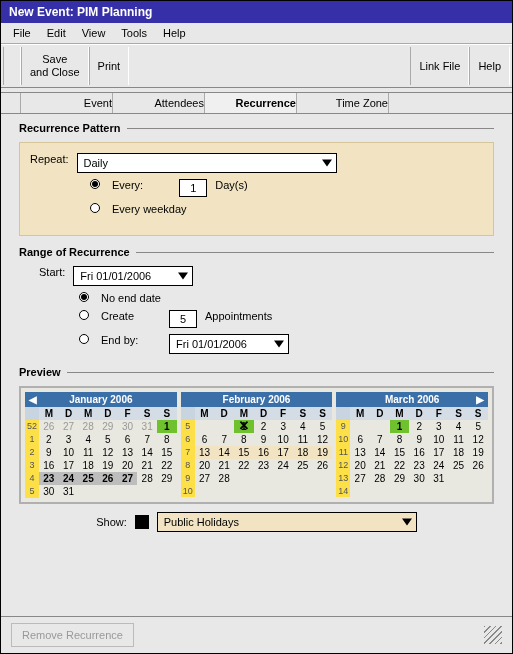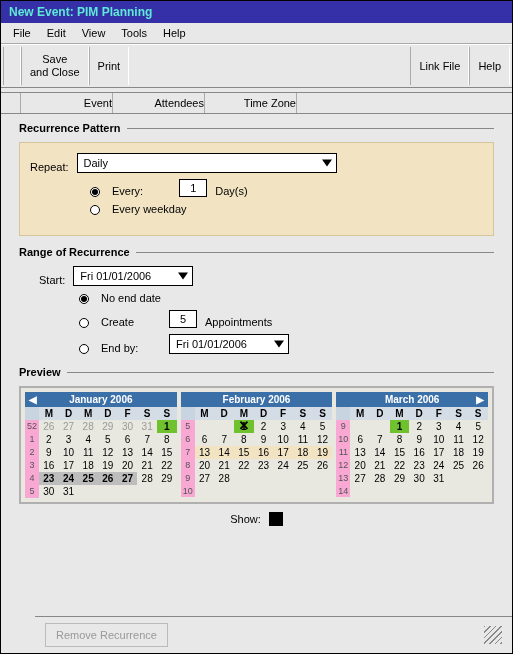--- a/index.html
+++ b/index.html
@@ -1,61 +1,61 @@
 <!DOCTYPE html>
 <html><head>
 <meta charset="utf-8">
 <style>
 * { box-sizing: border-box; margin: 0; padding: 0; }
 body { font-family: Arial, Helvetica, sans-serif; font-size: 11px; background: #fff; }
 .window { width: 513px; height: 654px; border: 1px solid #000; background: #e8e8e8; display: flex; flex-direction: column; }
-.titlebar { background: #3630a8; color: #5eead4; font-weight: bold; padding: 4px 8px; font-size: 12px; }
+.titlebar { background: #3630a8; color: #ffffff; font-weight: bold; padding: 4px 8px; font-size: 12px; }
 .menubar { display: flex; gap: 4px; padding: 2px 6px; border-bottom: 1px solid #aaa; }
 .menubar span { padding: 2px 6px; cursor: pointer; }
 .toolbar { display: flex; border-top: 1px solid #fff; border-bottom: 1px solid #888; padding: 2px 2px; }
 .tool-btn { padding: 6px 8px; border-left: 1px solid #aaa; border-right: 1px solid #fff; cursor: pointer; text-align: center; white-space: pre-line; line-height: 1.2; display: flex; align-items: center; justify-content: center; }
 .tool-btn:first-child { border-left: none; }
 .spacer { flex: 1; }
 .tabbar { display: flex; border-top: 1px solid #888; border-bottom: 1px solid #888; margin-top: 4px; }
 .tab { flex: 0 0 auto; width: 92px; text-align: right; padding: 4px 0; border-right: 1px solid #aaa; cursor: pointer; background: #e8e8e8; }
 .tab.active { font-weight: bold; background: #f0f0f0; }
 .content { padding: 8px 18px 8px 18px; flex: 1; overflow: hidden; display: flex; flex-direction: column; }
 .legend-line { display: flex; align-items: center; gap: 6px; font-weight: bold; margin-bottom: 8px; }
 .legend-line::after { content: ""; flex: 1; height: 1px; background: #888; }
 .pattern-box { background: #f2e4c2; border: 1px solid #d4c59a; padding: 10px 10px 14px 10px; }
-.row { display: flex; align-items: flex-end; gap: 8px; margin-bottom: 6px; }
+.row { display: flex; align-items: flex-start; gap: 8px; margin-bottom: 6px; }
 .dropdown { position: relative; display: inline-flex; align-items: center; background: #fff; border: 1px solid #000; height: 20px; padding: 0 22px 0 6px; cursor: pointer; }
 .dropdown.big { width: 260px; }
 .dropdown .arrow { position: absolute; right: 4px; top: 50%; transform: translateY(-50%); width: 0; height: 0; border-left: 5px solid transparent; border-right: 5px solid transparent; border-top: 7px solid #000; }
 .radio { display: inline-block; width: 10px; height: 10px; border: 1px solid #000; border-radius: 50%; background: #fff; position: relative; margin-right: 4px; vertical-align: middle; }
 .radio.checked::after { content: ""; position: absolute; left: 1px; top: 1px; width: 6px; height: 6px; background: #000; border-radius: 50%; }
 .num-input { width: 28px; height: 18px; border: 1px solid #000; background: #fff; text-align: center; display: inline-flex; align-items: center; justify-content: center; }
 .indent { margin-left: 60px; }
 .small-dd { width: 120px; }
 .preview-wrap { display: flex; gap: 4px; border: 2px solid #b0b0b0; padding: 4px; background: #e8e8e0; }
 .cal { flex: 1; background: #e8e8e0; font-size: 10px; }
 .cal-head { background: #3b6fa8; color: #fff; text-align: center; padding: 2px 0; position: relative; font-weight: bold; }
 .cal-head .nav-l, .cal-head .nav-r { position: absolute; top: 2px; color: #fff; font-size: 10px; cursor: pointer; }
 .nav-l { left: 4px; }
 .nav-r { right: 4px; }
 .cal-grid { display: grid; grid-template-columns: 14px repeat(7, 1fr); }
 .cal-grid div { text-align: center; padding: 1px 0; }
-.wk { background: #f9a8d4; color: #555; font-size: 9px; }
+.wk { background: #fde047; color: #555; font-size: 9px; }
 .dayhdr { background: #d4dce6; font-weight: bold; text-align: center; }
 .today { background: #6fc22e; color: #000; font-weight: bold; }
 .outside { color: #999; }
 .hl { background: #f2e4c2; }
 .sel-grey { background: #bdbdbd; color: #000; font-weight: bold; }
 .strike-x { background: #6fc22e; position: relative; font-weight: bold; }
 .strike-x::after { content:"✕"; position:absolute; left:0; right:0; top:-2px; font-size:13px; font-weight:bold; color:#000; }
 .cal-corner { background:#c8d4e0; }
 .show-row { margin-top: 8px; display: flex; align-items: center; gap: 8px; justify-content: center; }
 .swatch { width: 14px; height: 14px; background: #000; display: inline-block; }
 .holiday-dd { width: 260px; background: #f2e4c2; }
-.bottom-bar { padding: 6px 10px; border-top: 1px solid #888; display: flex; align-items: center; margin-left: 34px; }
+.bottom-bar { padding: 6px 10px; border-top: 1px solid #888; display: flex; align-items: center; }
 .btn-disabled { padding: 5px 10px; border: 1px solid #bbb; color: #999; background: #e8e8e8; }
 .resize-grip { margin-left: auto; width: 18px; height: 18px; background: repeating-linear-gradient(135deg,#888 0 1px,transparent 1px 4px); }
 </style>
 </head>
 <body>
 
 <div class="window">
   <div class="titlebar">New Event: PIM Planning</div>
   <div class="menubar">
     <span>File</span>
@@ -70,20 +70,21 @@
 and Close</div>
     <div class="tool-btn">Print</div>
     <div class="spacer"></div>
     <div class="tool-btn">Link File</div>
     <div class="tool-btn">Help</div>
   </div>
   <div class="tabbar">
     <div style="width:20px; border-right:1px solid #aaa;"></div>
     <div class="tab">Event</div>
     <div class="tab">Attendees</div>
+    <div class="tab active">Recurrence</div>
     <div class="tab">Time Zone</div>
   </div>
 
   <div class="content">
 
     <div class="legend-line">
         <span>Recurrence Pattern</span>
       </div>
     <div class="pattern-box">
       <div class="row">
@@ -321,20 +322,24 @@
             <div></div>
             <div></div>
             <div></div>
             <div></div>
           </div>
         </div>
       </div>
     <div class="show-row">
       <span>Show:</span>
       <span class="swatch"></span>
+      <div class="dropdown holiday-dd">
+        <span>Public Holidays</span>
+        <span class="arrow"></span>
+      </div>
     </div>
   </div>
 
   <div class="bottom-bar">
     <span class="btn-disabled">Remove Recurrence</span>
     <span class="resize-grip"></span>
   </div>
 </div>
 
 </body></html>

